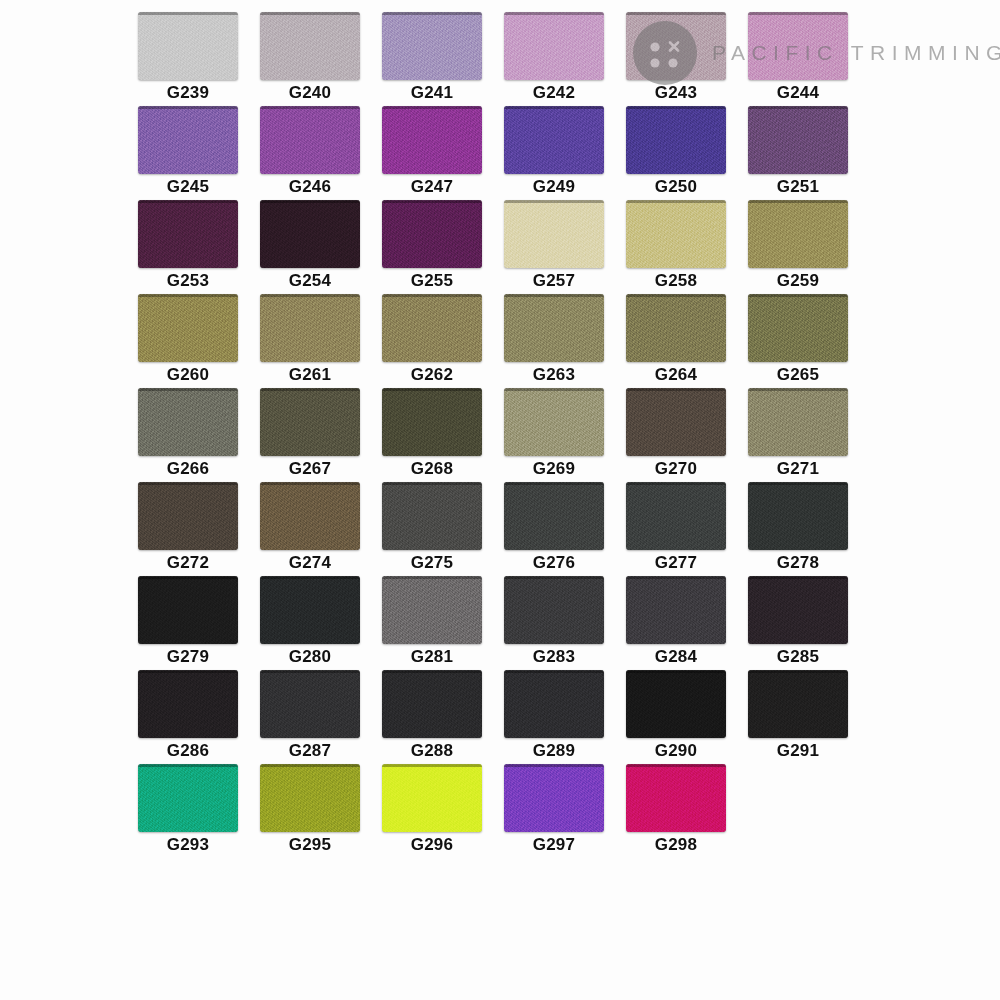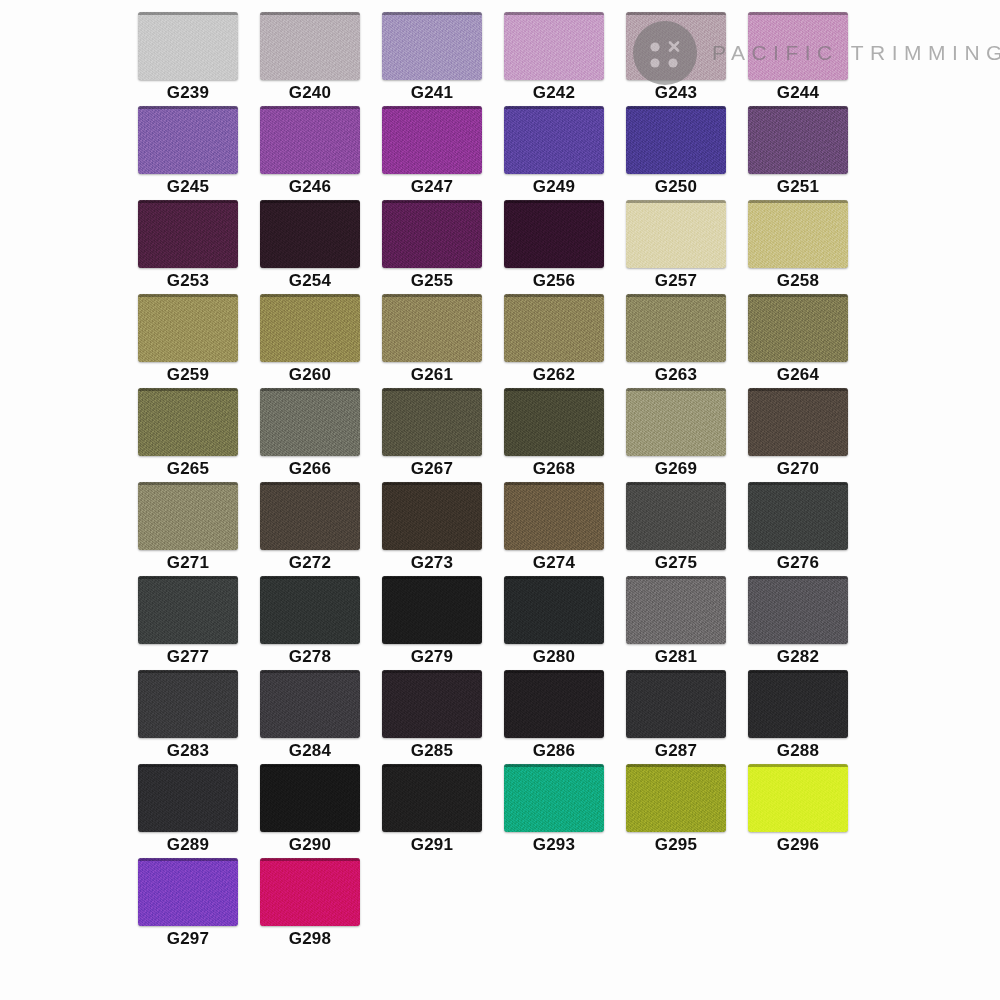--- a/index.html
+++ b/index.html
@@ -177,24 +177,20 @@
       </div>
       <div class="swatch-cell">
         <div class="swatch-chip" style="background: rgb(45, 26, 37);"></div>
         <div class="swatch-label">G254</div>
       </div>
       <div class="swatch-cell">
         <div class="swatch-chip" style="background: rgb(92, 31, 85);"></div>
         <div class="swatch-label">G255</div>
       </div>
       <div class="swatch-cell">
-        <div class="swatch-chip" style="background: rgb(51, 19, 44);"></div>
-        <div class="swatch-label">G256</div>
-      </div>
-      <div class="swatch-cell">
         <div class="swatch-chip" style="background: rgb(220, 213, 174);"></div>
         <div class="swatch-label">G257</div>
       </div>
       <div class="swatch-cell">
         <div class="swatch-chip" style="background: rgb(201, 193, 132);"></div>
         <div class="swatch-label">G258</div>
       </div>
       <div class="swatch-cell">
         <div class="swatch-chip" style="background: rgb(154, 145, 89);"></div>
         <div class="swatch-label">G259</div>
@@ -245,24 +241,20 @@
       </div>
       <div class="swatch-cell">
         <div class="swatch-chip" style="background: rgb(140, 136, 106);"></div>
         <div class="swatch-label">G271</div>
       </div>
       <div class="swatch-cell">
         <div class="swatch-chip" style="background: rgb(76, 67, 58);"></div>
         <div class="swatch-label">G272</div>
       </div>
       <div class="swatch-cell">
-        <div class="swatch-chip" style="background: rgb(60, 51, 42);"></div>
-        <div class="swatch-label">G273</div>
-      </div>
-      <div class="swatch-cell">
         <div class="swatch-chip" style="background: rgb(107, 91, 66);"></div>
         <div class="swatch-label">G274</div>
       </div>
       <div class="swatch-cell">
         <div class="swatch-chip" style="background: rgb(74, 74, 72);"></div>
         <div class="swatch-label">G275</div>
       </div>
       <div class="swatch-cell">
         <div class="swatch-chip" style="background: rgb(62, 65, 64);"></div>
         <div class="swatch-label">G276</div>
@@ -279,24 +271,20 @@
         <div class="swatch-chip" style="background: rgb(28, 28, 28);"></div>
         <div class="swatch-label">G279</div>
       </div>
       <div class="swatch-cell">
         <div class="swatch-chip" style="background: rgb(38, 41, 42);"></div>
         <div class="swatch-label">G280</div>
       </div>
       <div class="swatch-cell">
         <div class="swatch-chip" style="background: rgb(109, 106, 107);"></div>
         <div class="swatch-label">G281</div>
-      </div>
-      <div class="swatch-cell">
-        <div class="swatch-chip" style="background: rgb(87, 85, 90);"></div>
-        <div class="swatch-label">G282</div>
       </div>
       <div class="swatch-cell">
         <div class="swatch-chip" style="background: rgb(58, 58, 60);"></div>
         <div class="swatch-label">G283</div>
       </div>
       <div class="swatch-cell">
         <div class="swatch-chip" style="background: rgb(61, 59, 64);"></div>
         <div class="swatch-label">G284</div>
       </div>
       <div class="swatch-cell">

